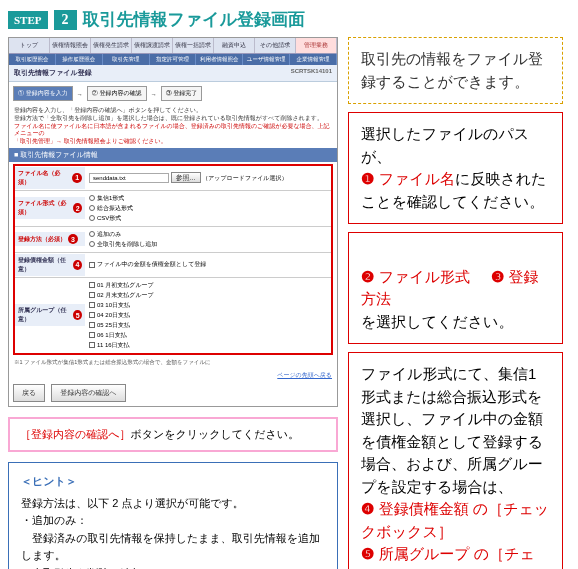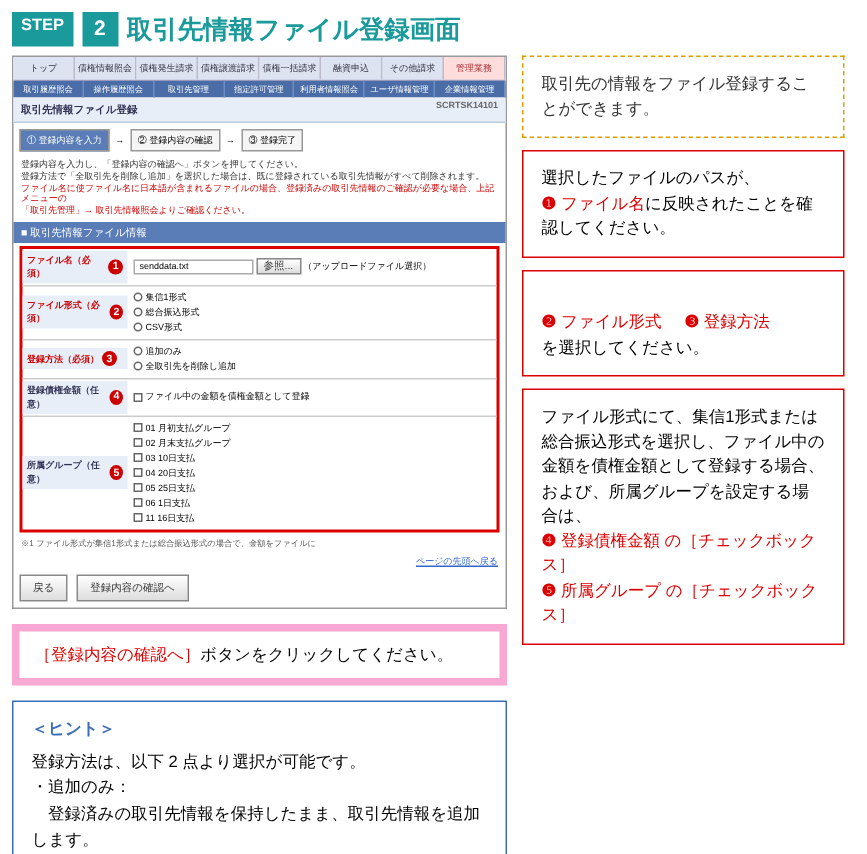--- a/index.html
+++ b/index.html
@@ -1,18 +1,18 @@
 <!DOCTYPE html>
 <html><head>
 <meta charset="utf-8">
 <style>
   * { box-sizing: border-box; margin: 0; padding: 0; }
   body { font-family: "Hiragino Sans", "Meiryo", sans-serif; font-size: 10px; background: #fff; width: 578px; }
   .wrap { position: relative; width: 578px; padding: 8px; }
-  .step-header { display: flex; gap: 6px; margin-bottom: 6px; }
+  .step-header { display: flex; align-items: center; gap: 6px; margin-bottom: 6px; font-family: Liberation Serif, serif; }
   .step-label { background: #1a9a9a; color: #fff; font-weight: bold; font-size: 11px; padding: 3px 6px; }
   .step-num { background: #1a9a9a; color: #fff; font-weight: bold; font-size: 14px; padding: 2px 8px; }
   .step-title { color: #1a9a9a; font-size: 17px; font-weight: bold; }
   .main-row { display: flex; gap: 10px; }
   .left-col { width: 330px; }
   .right-col { width: 215px; display: flex; flex-direction: column; gap: 8px; }
   .app-window { border: 1px solid #999; background: #fff; }
   .tabs { display: flex; background: #eef; border-bottom: 1px solid #99b; }
   .tab { flex: 1; text-align: center; font-size: 6px; padding: 3px 1px; border-right: 1px solid #bbc; background: #dde3f0; color: #334; }
   .tab.active { background: #fdd; color: #a33; }
@@ -32,25 +32,25 @@
   .form-label { width: 70px; padding: 2px 3px; background: #e8eef8; color: #c00; font-weight: bold; display: flex; align-items: center; gap: 2px; }
   .form-label.nr { color: #335; }
   .badge { display: inline-flex; width: 10px; height: 10px; border-radius: 50%; background: #c00; color: #fff; align-items: center; justify-content: center; font-size: 7px; font-weight: bold; }
   .form-val { flex: 1; padding: 2px 4px; display: flex; flex-direction: column; gap: 1px; }
   .inline-input { border: 1px solid #aaa; background: #fff; font-size: 6px; padding: 1px 3px; width: 80px; display: inline-block; }
   .radio-line, .chk-line { display: flex; align-items: center; gap: 2px; font-size: 6px; }
   .radio-dot { width: 6px; height: 6px; border: 1px solid #666; border-radius: 50%; }
   .chk-box { width: 6px; height: 6px; border: 1px solid #666; }
   .footer-btns { display: flex; gap: 6px; padding: 4px; }
   .btn { border: 1px solid #888; background: linear-gradient(#fff,#ddd); font-size: 7px; padding: 3px 8px; color: #333; }
-  .note-box { border: 1px solid #d00; padding: 10px 12px; font-size: 11px; line-height: 1.5; }
+  .note-box { border: 1px solid #d00; padding: 10px 12px; font-size: 15px; line-height: 1.5; }
   .note-box.dashed { border: 1px dashed #d9a000; color: #333; }
   .note-box .rlabel { color: #d00; font-weight: bold; }
   .note-box .rtext { color: #d00; }
-  .callout-red { border: 5px solid #f9a8d4; padding: 8px 10px; margin-top: 10px; font-size: 11px; }
+  .callout-red { border: 2px solid #f9a8d4; padding: 8px 10px; margin-top: 10px; font-size: 11px; }
   .callout-red .emph { color: #d00; }
   .hint-box { border: 1px solid #3a6fb7; padding: 10px 12px; margin-top: 10px; font-size: 11px; line-height: 1.6; width: 330px; }
   .hint-title { color: #3a6fb7; font-weight: bold; margin-bottom: 4px; }
   .small-note { font-size: 5.5px; color: #555; padding: 2px 5px; }
   .ref-link { font-size: 6px; color: #36c; text-decoration: underline; }
 </style>
 </head>
 <body>
 
 <div class="wrap">

